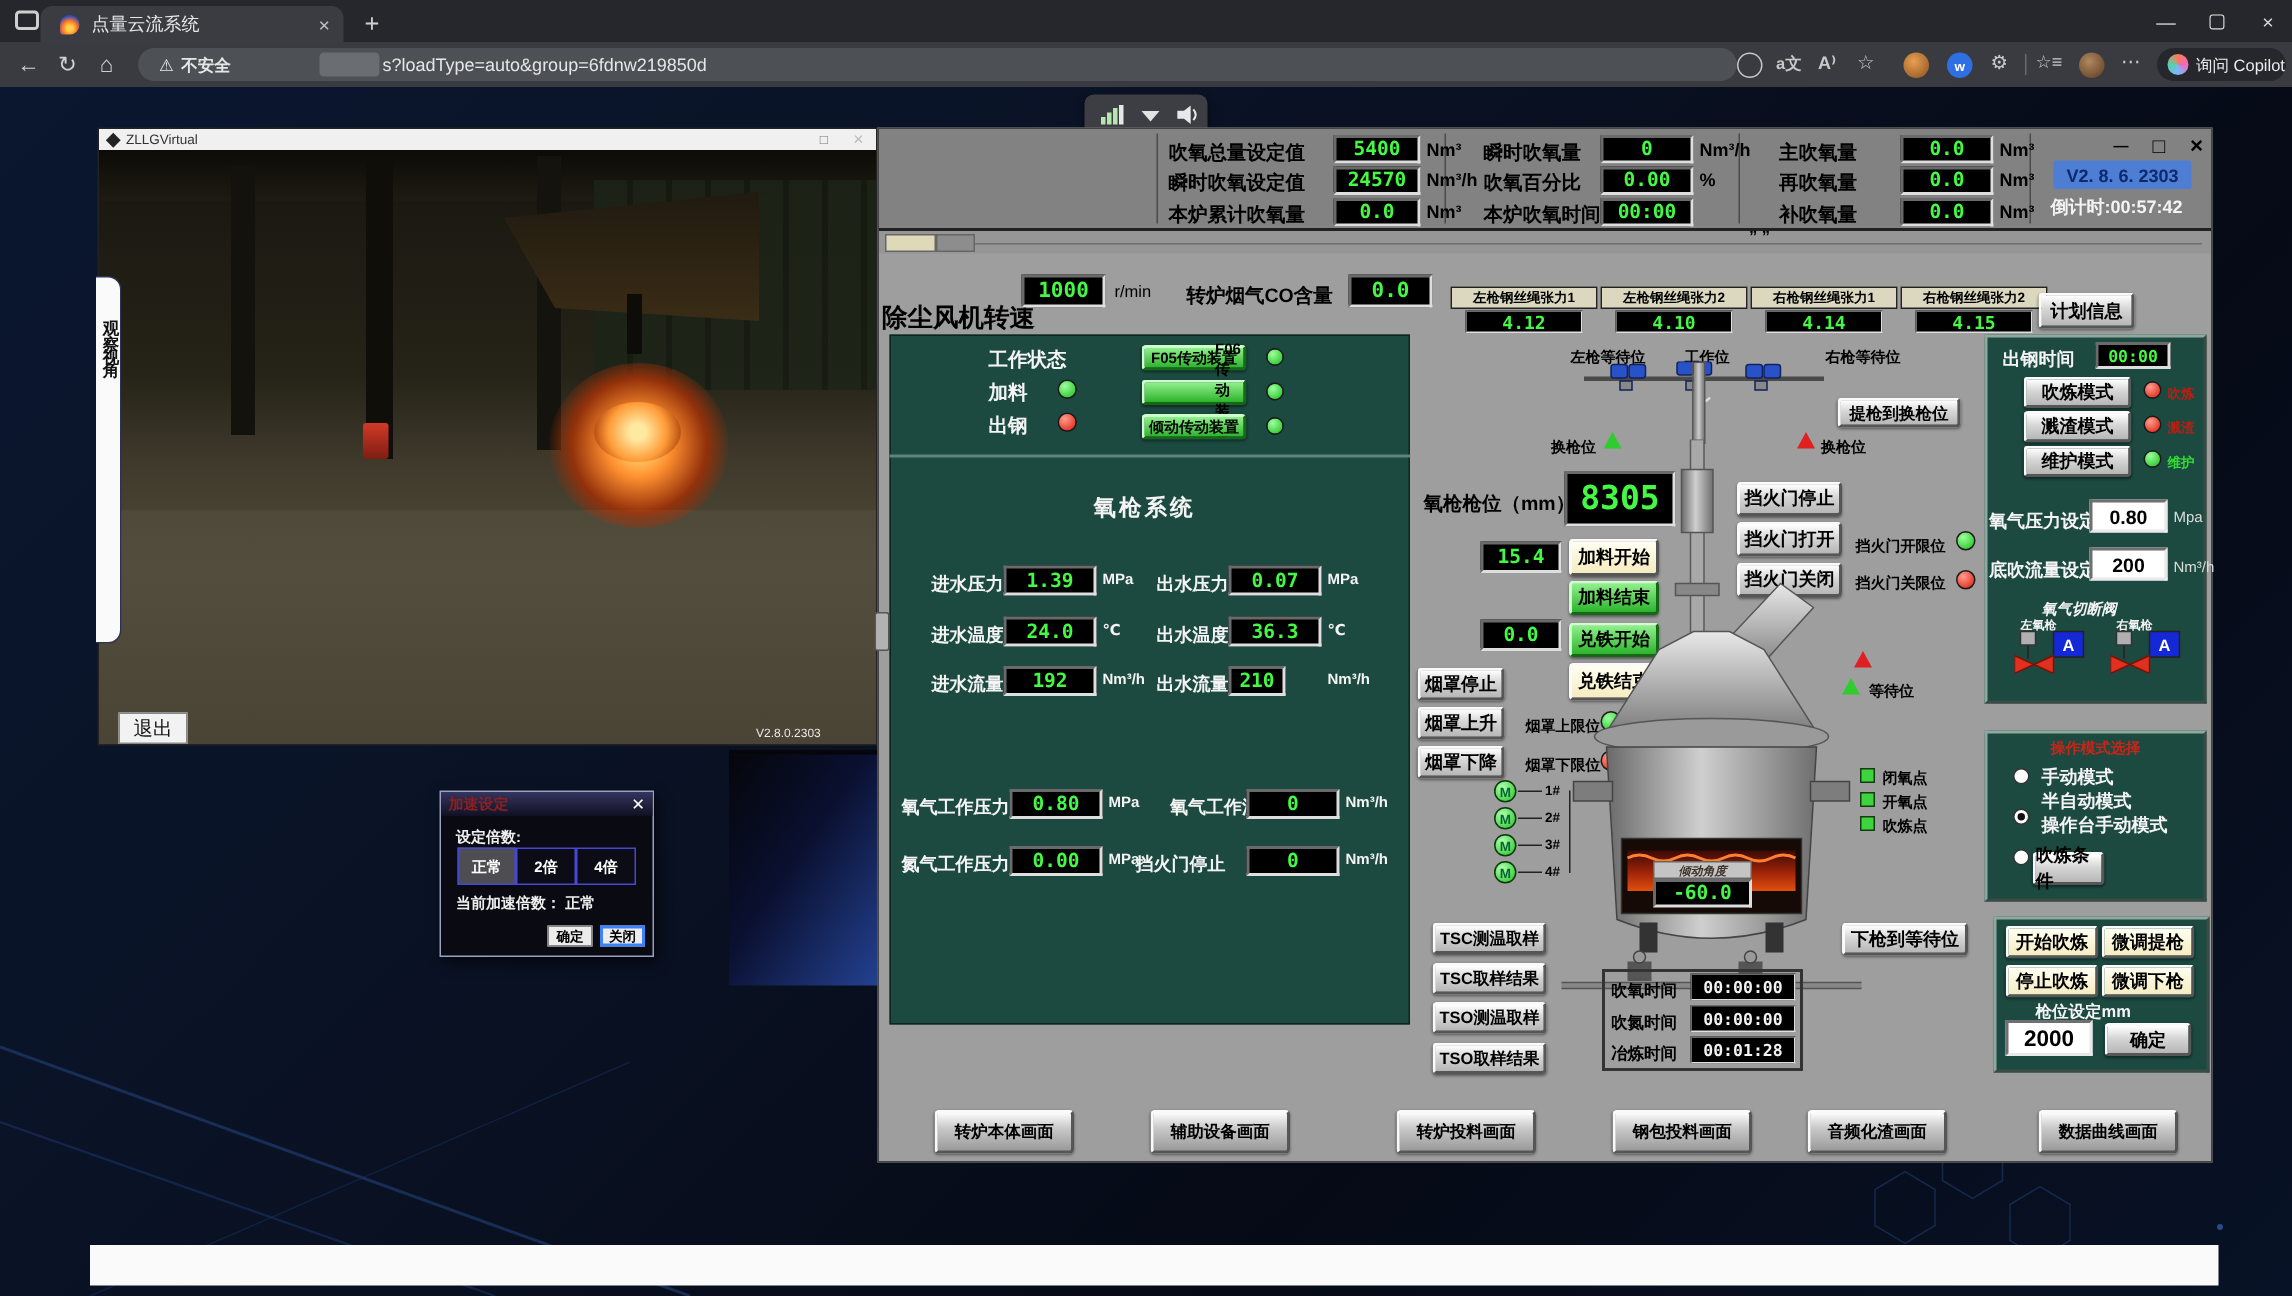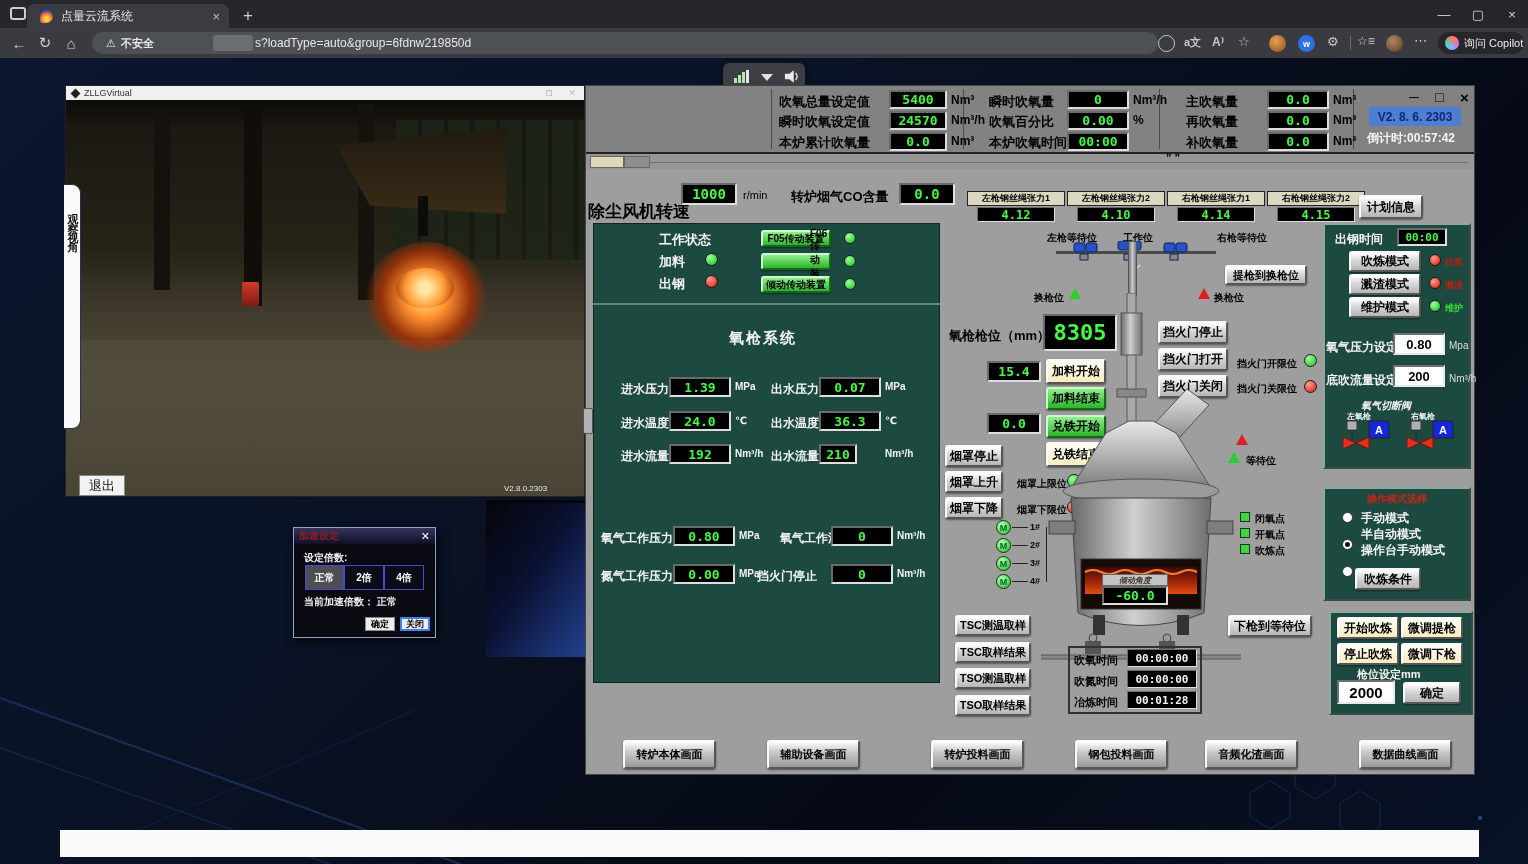--- a/index.html
+++ b/index.html
@@ -504,21 +504,21 @@
     </svg>
 
     <div class="abs panel" style="left:737px;top:401px;width:148px;height:114px;border:2px solid;border-color:#8fa9a0 #3a4a44 #3a4a44 #8fa9a0;"></div>
     <div class="abs" style="left:737px;top:406px;width:148px;text-align:center;font-size:10px;font-weight:bold;color:#c92418;">操作模式选择</div>
     <div class="abs radio" style="left:756px;top:426px;"></div>
     <div class="abs lblw" style="left:775px;top:424px;font-size:12px;">手动模式</div>
     <div class="abs radio sel" style="left:756px;top:442px;"></div>
     <div class="abs lblw" style="left:775px;top:440px;font-size:12px;">半自动模式</div>
     <div class="abs radio" style="left:756px;top:458px;"></div>
     <div class="abs lblw" style="left:775px;top:456px;font-size:12px;">操作台手动模式</div>
-    <div class="abs b3d" style="left:769px;top:482px;width:66px;height:22px;font-size:12px;">
+    <div class="abs b3d" style="left:769px;top:482px;width:48px;height:22px;font-size:12px;">
         <span>吹炼条件</span>
       </div>
 
     <div class="abs panel" style="left:743px;top:525px;width:144px;height:104px;border:2px solid;border-color:#8fa9a0 #3a4a44 #3a4a44 #8fa9a0;"></div>
     <div class="abs b3d bcream" style="left:751px;top:531px;width:62px;height:22px;font-size:12px;">
         <span>开始吹炼</span>
       </div>
     <div class="abs b3d bcream" style="left:815px;top:531px;width:62px;height:22px;font-size:12px;">
         <span>微调提枪</span>
       </div>

